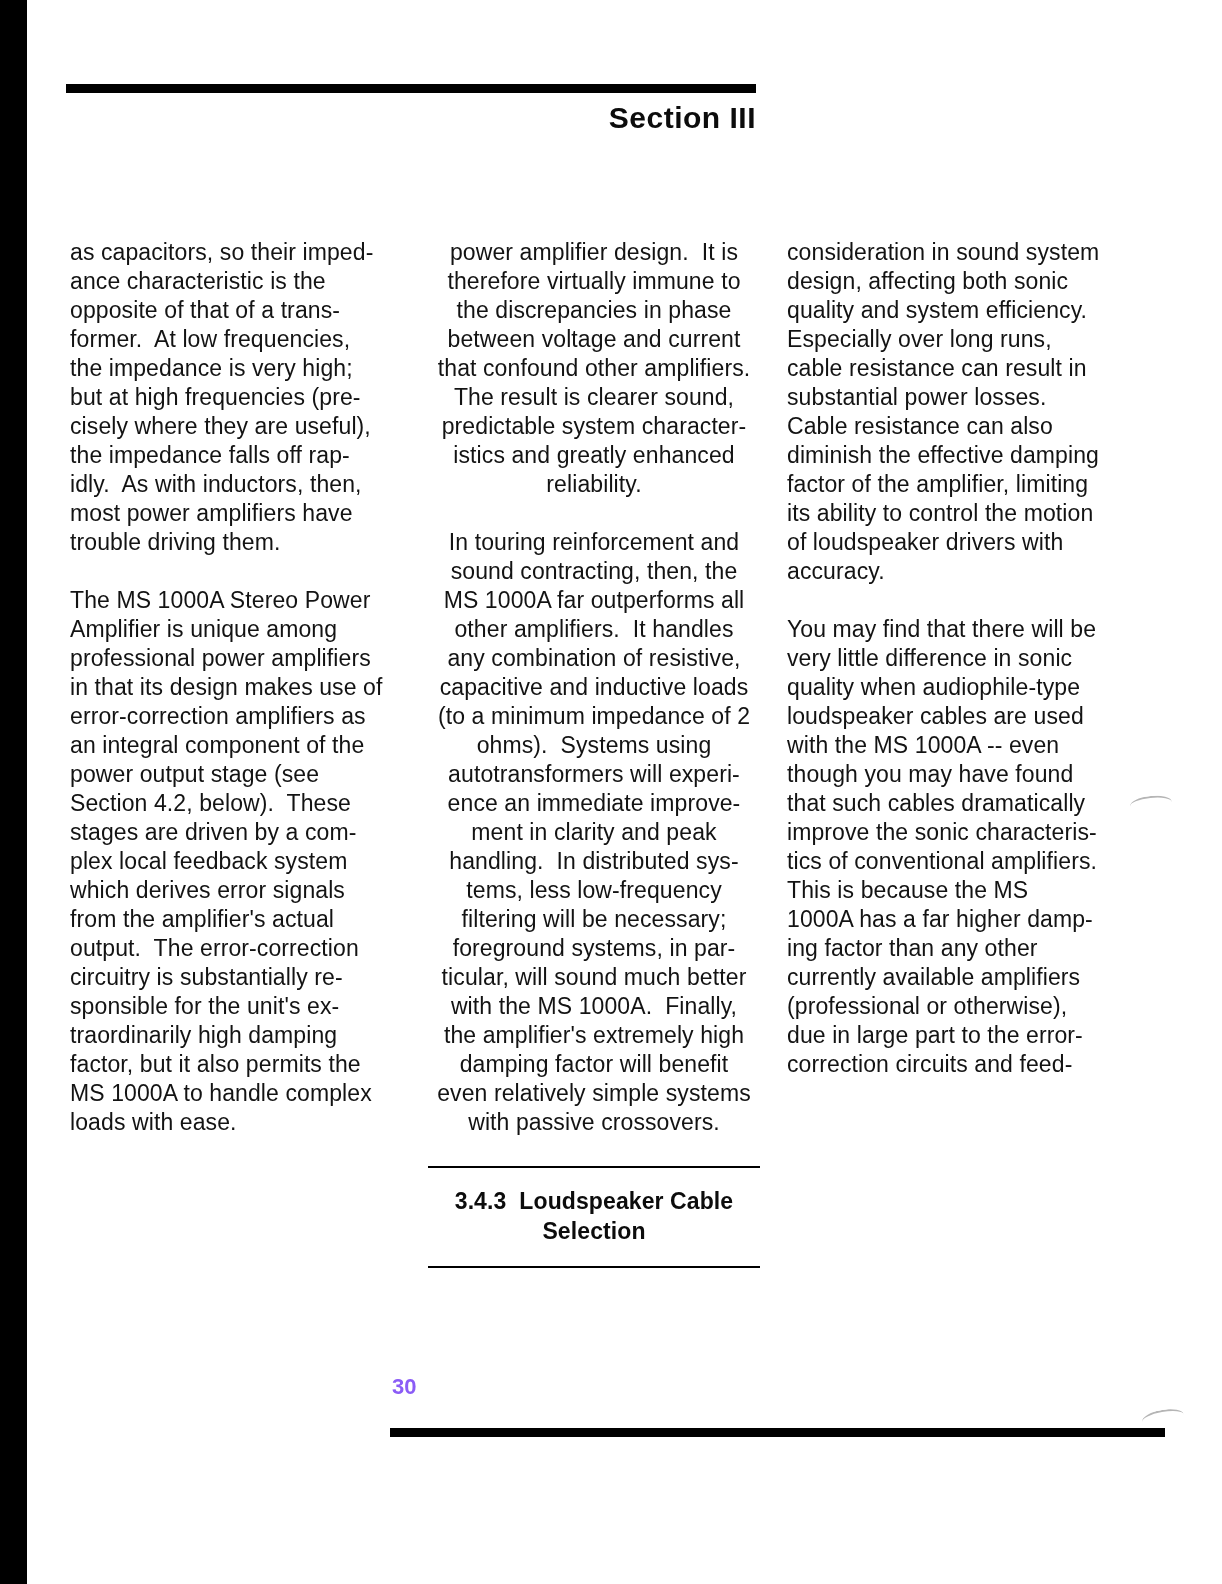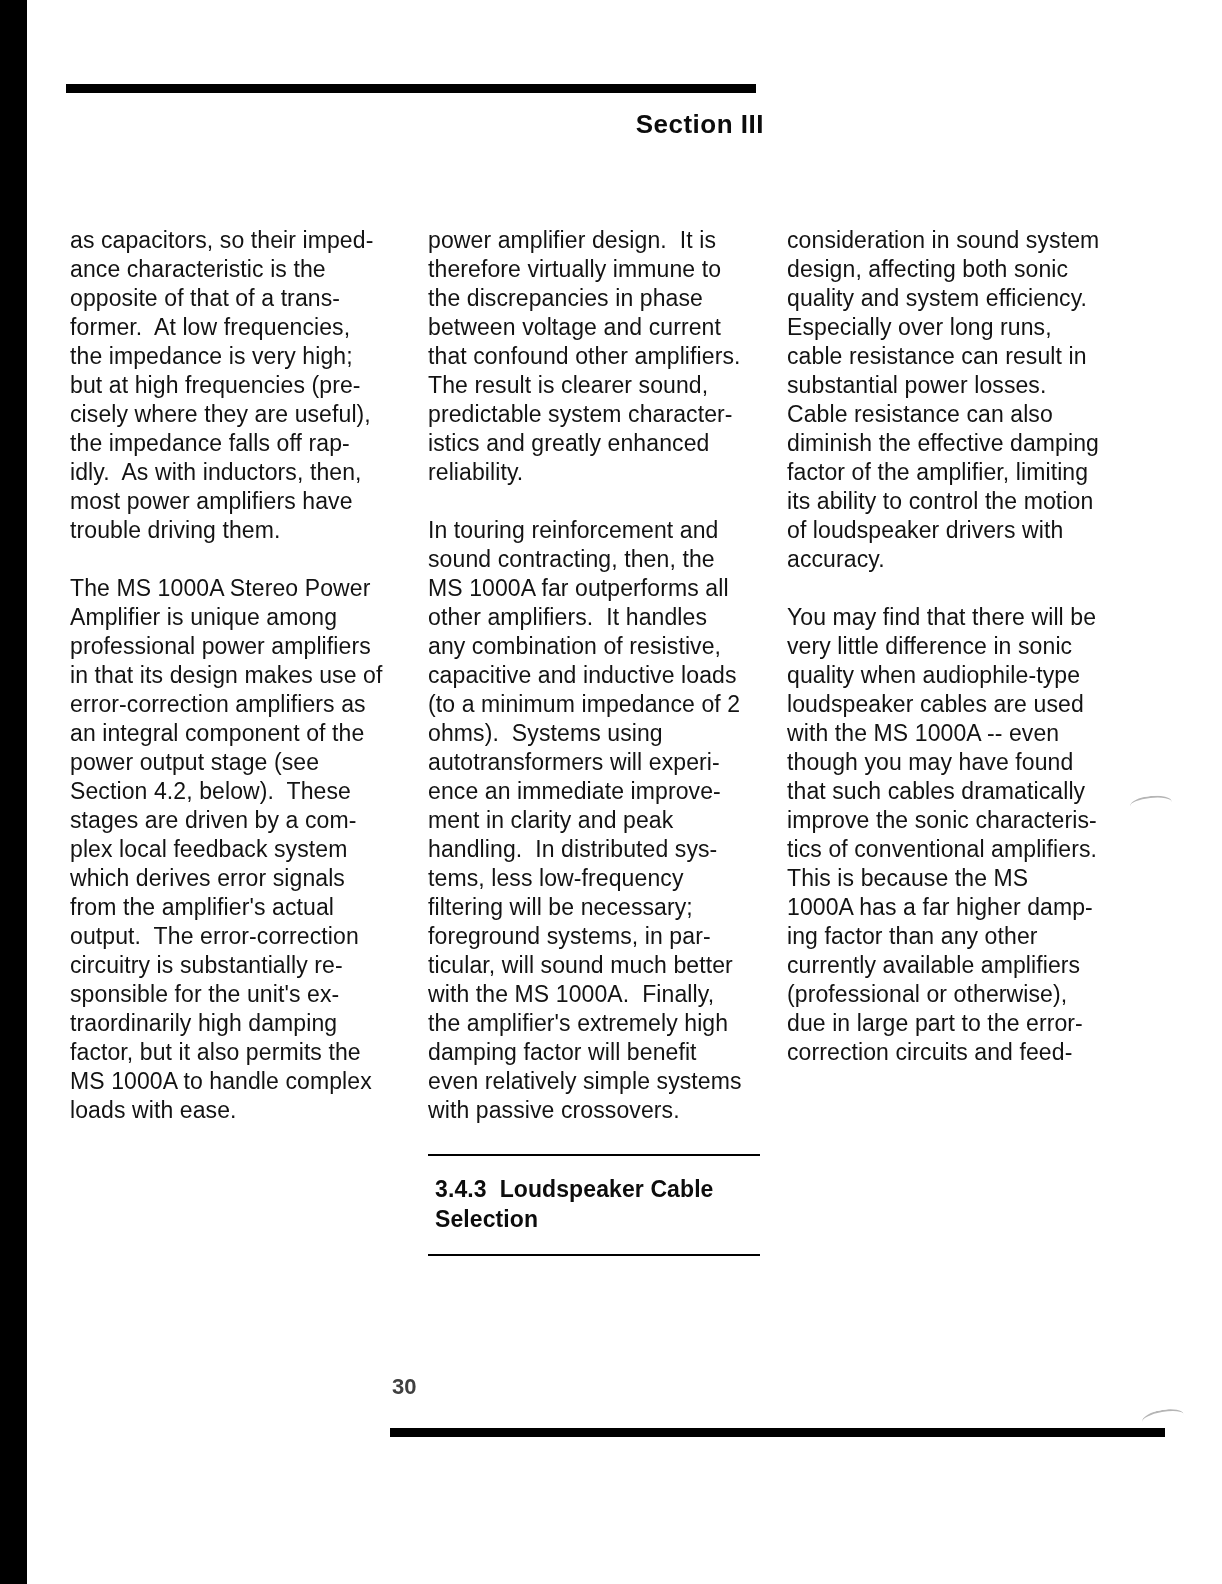--- a/index.html
+++ b/index.html
@@ -34,42 +34,42 @@
     top: 84px;
     width: 690px;
     height: 9px;
     background: #000;
   }
   .section-title {
     position: absolute;
     left: 66px;
     top: 101px;
     width: 690px;
-    margin: 8px;
+    margin: 0;
     text-align: right;
-    font-size: 26px;
+    font-size: 30px;
     font-weight: bold;
     letter-spacing: 0.5px;
     color: #0c0c0c;
   }
   
   .col {
     position: absolute;
     top: 222px;
     width: 332px;
     font-size: 23px;
     line-height: 29px;
     letter-spacing: 0.1px;
   }
   .col p {
-    margin: 4px 0 29px 0;
+    margin: 16px 0 29px 0;
     white-space: pre-wrap;
   }
   .col1 { left: 70px; }
-  .col2 { left: 428px; }
+  .col2 { left: 428px; text-align: center; }
   .col3 { left: 787px; }
 
   
   .subhead-block {
     border-top: 2px solid #000;
     border-bottom: 2px solid #000;
     padding: 11px 0 13px 0;
     margin: 13px 0 29px 0;
   }
   .subhead-block h2 {
@@ -81,21 +81,21 @@
     color: #0c0c0c;
   }
 
   
   .page-number {
     position: absolute;
     left: 392px;
     top: 1374px;
     font-size: 22px;
     font-weight: bold;
-    color: #404040;
+    color: #8b5cf6;
   }
   .bottom-rule {
     position: absolute;
     left: 390px;
     top: 1428px;
     width: 775px;
     height: 9px;
     background: #000;
   }
 

